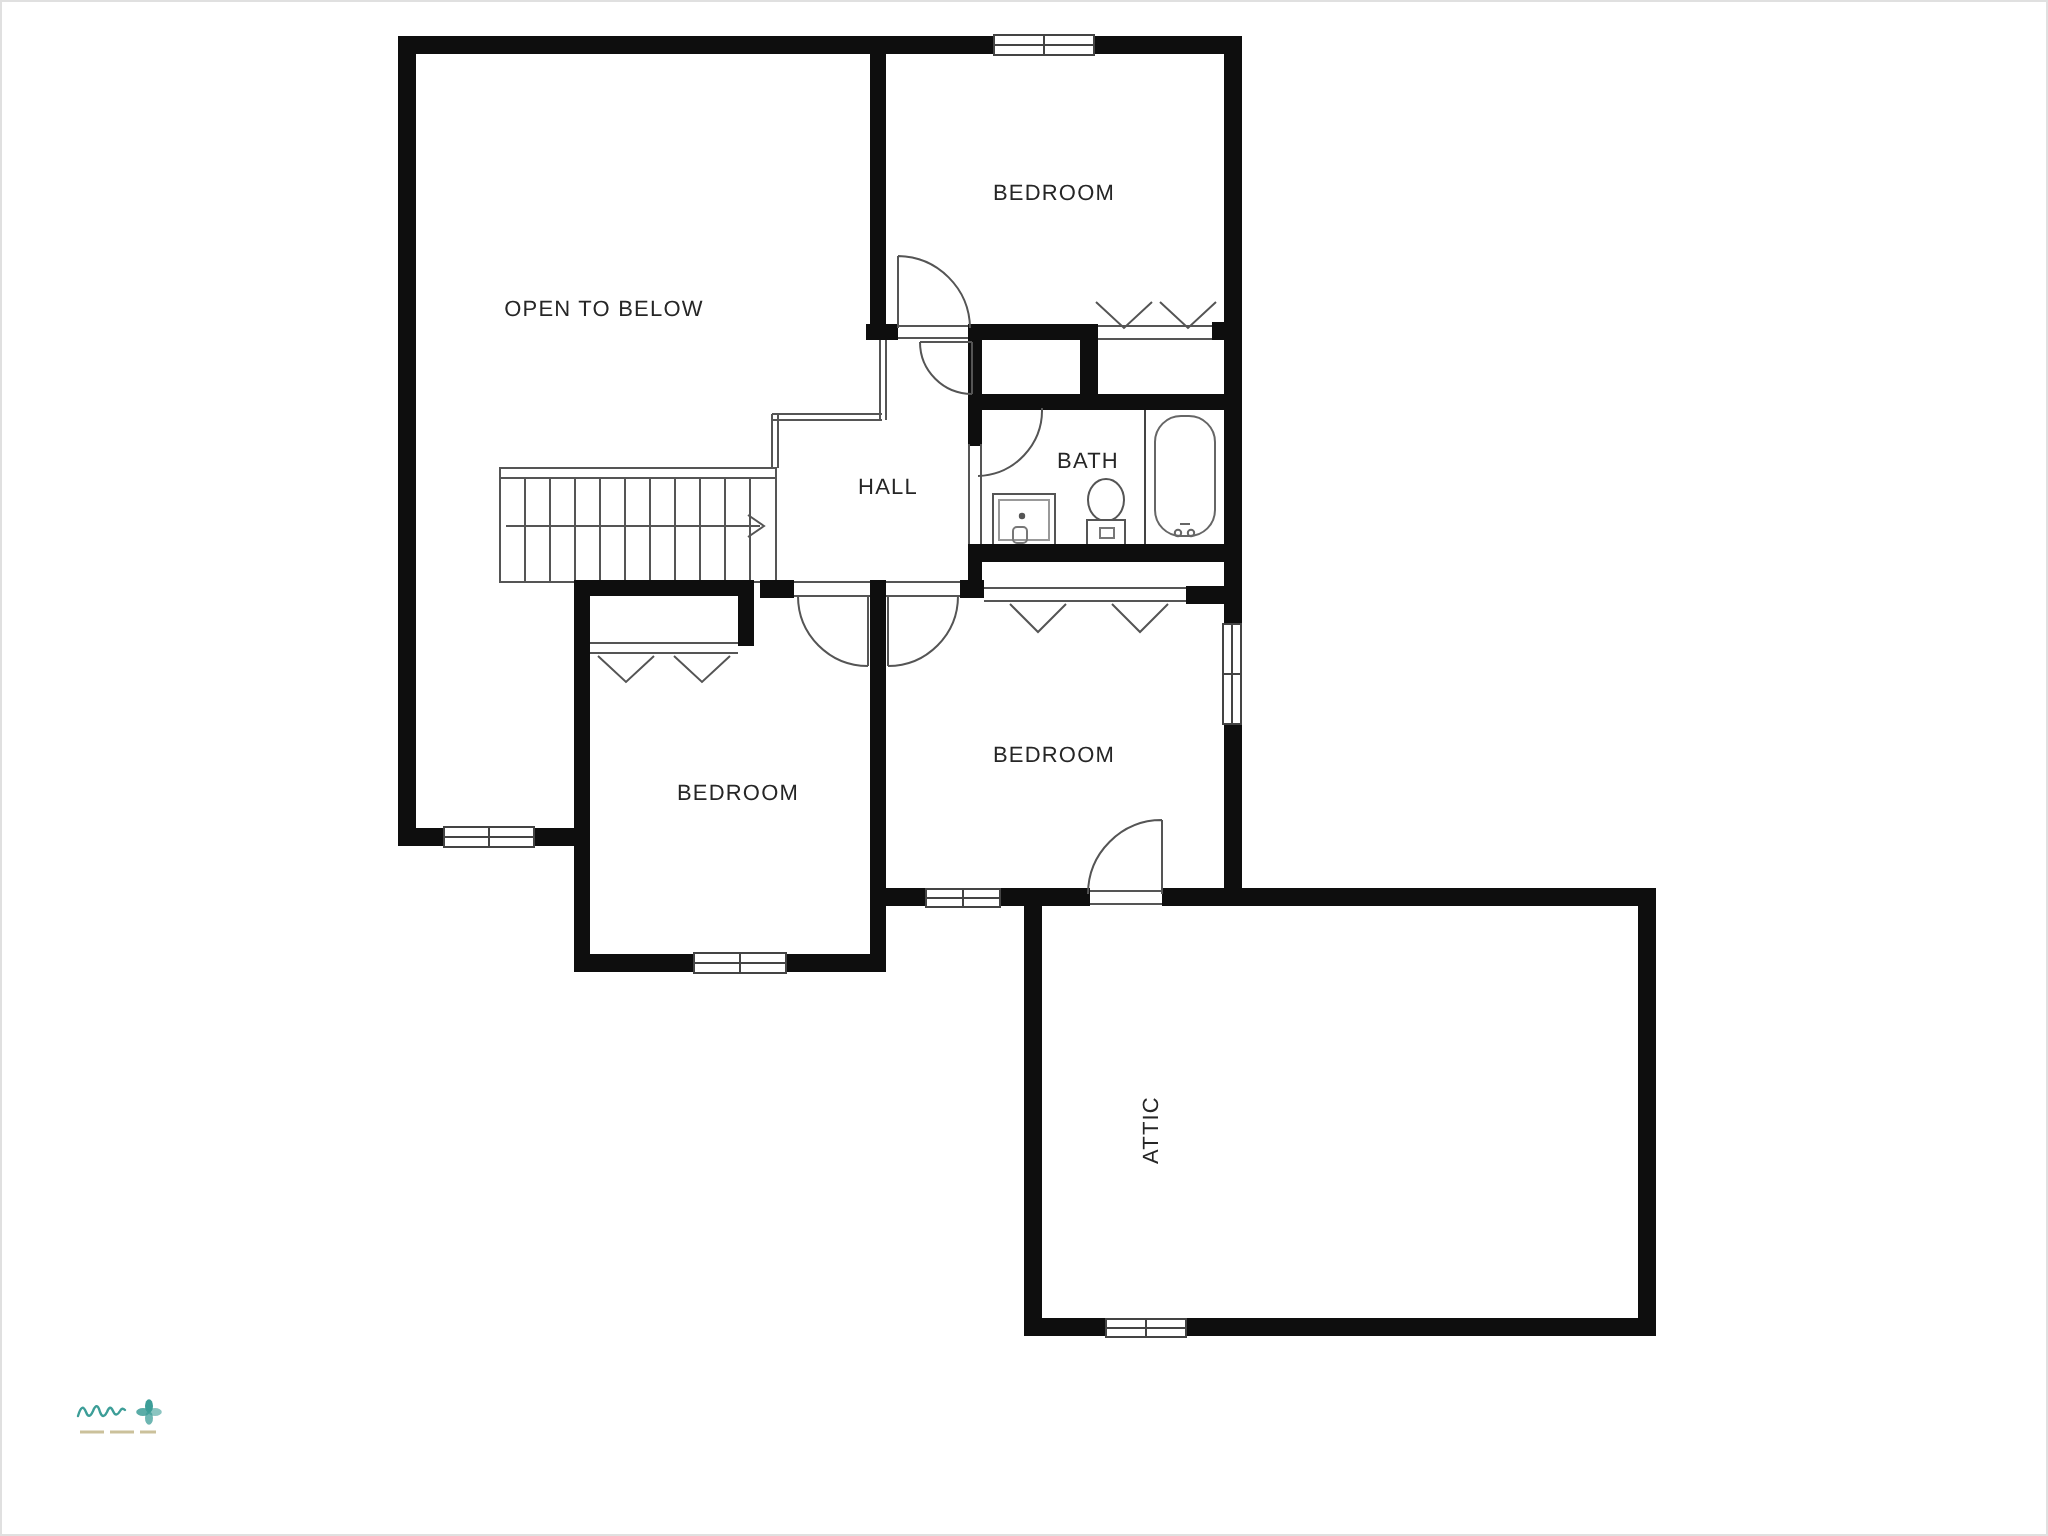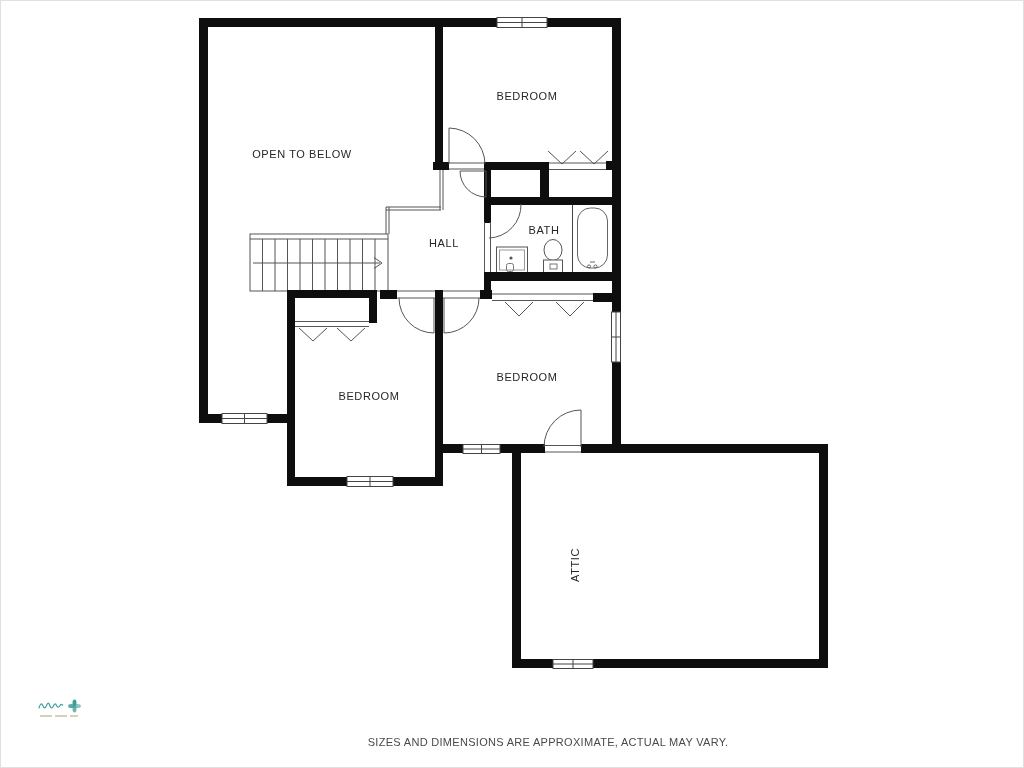--- a/index.html
+++ b/index.html
@@ -188,15 +188,14 @@
     <ellipse cx="38.5" cy="7" rx="2" ry="3.4"></ellipse>
     <ellipse cx="38.5" cy="13" rx="2" ry="3.4" opacity="0.75"></ellipse>
     <ellipse cx="35.5" cy="10" rx="3.4" ry="2" opacity="0.85"></ellipse>
     <ellipse cx="41.5" cy="10" rx="3.4" ry="2" opacity="0.6"></ellipse>
   </g>
   <g stroke="#c5ba90" stroke-width="1.4" fill="none" opacity="0.9">
     <path d="M4 20 H16 M19 20 H31 M34 20 H42"></path>
   </g>
 </svg>
 
-<div id="footer">SIZES AND DIMENSIONS ARE APPROXIMATE, ACTUAL MAY VARY.</div>
 
 </div>
 
 </body></html>

